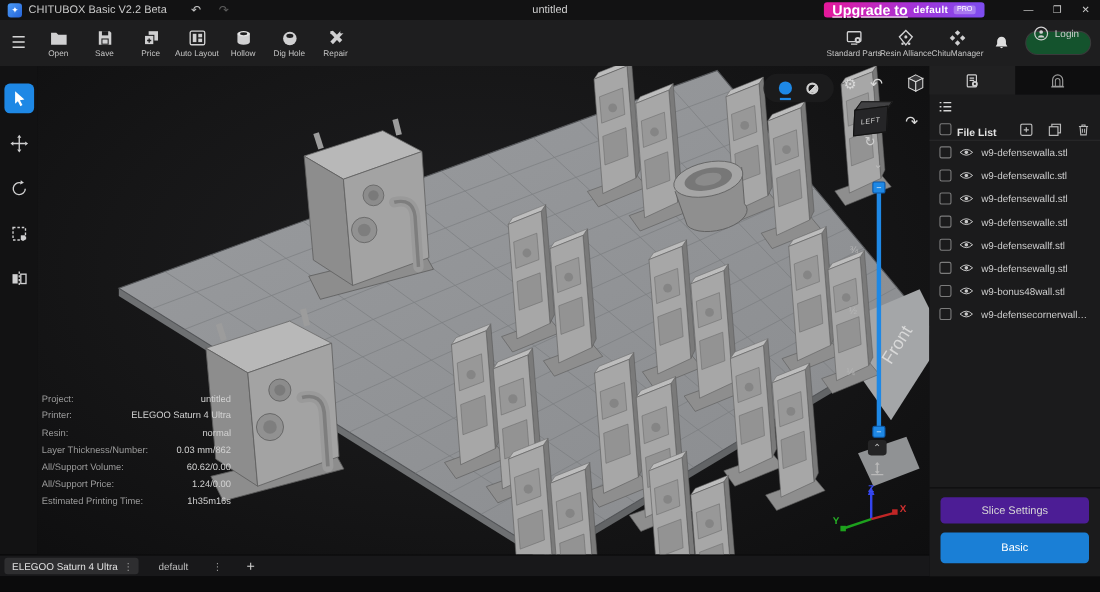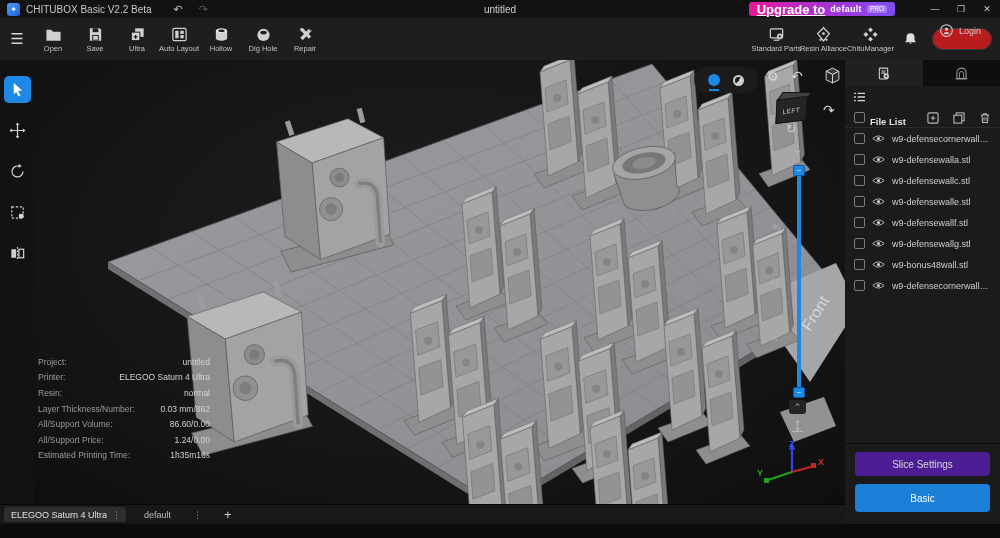--- a/index.html
+++ b/index.html
@@ -26,21 +26,21 @@
   
   .toolbar { height:42px; background:#1e1e1f; display:flex; align-items:center; position:relative; flex:0 0 auto; }
   .hamburger { width:30px; text-align:center; color:#d5d5d5; font-size:15px; margin-left:2px; }
   .tbtn { width:42px; display:flex; flex-direction:column; align-items:center; gap:1px; }
   .tbtn svg { width:17px; height:17px; }
   .tbtn .tlabel { color:#c4c4c4; font-size:7.5px; white-space:nowrap; }
   .tb-right { position:absolute; right:8px; top:0; height:42px; display:flex; align-items:center; }
   .tb-right .tbtn { width:47px; }
   .bellwrap { width:34px; display:flex; justify-content:center; }
   .loginpill { height:22px; margin-left:4px; padding:0 10px 17px 6px; border:1px solid #3a3a3b; border-radius:12px;
-    background:#b91c1c; display:flex; align-items:center; gap:5px; }
+    background:#14532d; display:flex; align-items:center; gap:5px; }
   .loginpill .llabel { color:#cfcfcf; font-size:9px; }
 
   
   .main { flex:0 0 auto; height:464px; display:flex; }
   .leftcol { width:845px; display:flex; flex-direction:column; }
   .workrow { height:444px; display:flex; }
   .sidebar { width:34px; background:#121213; display:flex; flex-direction:column; align-items:center; padding-top:16px; gap:14px; }
   .stool { width:27px; height:27px; border-radius:5px; display:flex; align-items:center; justify-content:center; }
   .stool.active { background:#1e88e5; }
   .stool svg { width:17px; height:17px; }
@@ -159,21 +159,21 @@
           <rect x="6.5" y="10.5" width="5" height="4" class="ic"></rect>
         </svg>
       <span class="tlabel">Save</span>
     </div>
     <div class="tbtn">
       <svg viewBox="0 0 18 18">
           <rect x="6.5" y="2.5" width="9" height="9" class="ic"></rect>
           <rect x="2.5" y="6.5" width="9" height="9" class="ic" stroke="#1e1e1f" stroke-width="1"></rect>
           <path d="M7,9.5 v4 M5,11.5 h4" stroke="#1e1e1f" stroke-width="1.3"></path>
         </svg>
-      <span class="tlabel">Ultra</span>
+      <span class="tlabel">Price</span>
     </div>
     <div class="tbtn">
       <svg viewBox="0 0 18 18">
           <rect x="2" y="2.5" width="14" height="13" rx="1.5" class="ics"></rect>
           <rect x="4.5" y="5" width="3.5" height="8" class="ic"></rect>
           <rect x="9.8" y="5" width="3.7" height="3.4" class="ic"></rect>
           <rect x="9.8" y="9.6" width="3.7" height="3.4" class="ic"></rect>
         </svg>
       <span class="tlabel">Auto Layout</span>
     </div>
@@ -444,21 +444,21 @@
             <div class="pirow">
                 <span class="pilabel">Resin:</span>
                 <span class="pivalue">normal</span>
               </div>
             <div class="pirow">
                 <span class="pilabel">Layer Thickness/Number:</span>
                 <span class="pivalue">0.03 mm/862</span>
               </div>
             <div class="pirow">
                 <span class="pilabel">All/Support Volume:</span>
-                <span class="pivalue">86.60/0.00</span>
+                <span class="pivalue">60.62/0.00</span>
               </div>
             <div class="pirow">
                 <span class="pilabel">All/Support Price:</span>
                 <span class="pivalue">1.24/0.00</span>
               </div>
             <div class="pirow">
                 <span class="pilabel">Estimated Printing Time:</span>
                 <span class="pivalue">1h35m16s</span>
               </div>
           </div>
@@ -521,37 +521,37 @@
             </svg>
         </div>
       </div>
 
       <div class="frow">
           <span class="checkbox"></span>
           <svg width="13" height="9" viewBox="0 0 16 10">
             <path d="M1,5 Q8,-1.5 15,5 Q8,11.5 1,5 Z" stroke="#c9c9c9" fill="none" stroke-width="1.1"></path>
             <circle cx="8" cy="5" r="2" fill="#c9c9c9"></circle>
           </svg>
-          <span class="fname">w9-defensecornerwall2...</span>
-        </div>
-      <div class="frow">
-          <span class="checkbox"></span>
-          <svg width="13" height="9" viewBox="0 0 16 10">
-            <path d="M1,5 Q8,-1.5 15,5 Q8,11.5 1,5 Z" stroke="#c9c9c9" fill="none" stroke-width="1.1"></path>
-            <circle cx="8" cy="5" r="2" fill="#c9c9c9"></circle>
-          </svg>
           <span class="fname">w9-defensewalla.stl</span>
         </div>
       <div class="frow">
           <span class="checkbox"></span>
           <svg width="13" height="9" viewBox="0 0 16 10">
             <path d="M1,5 Q8,-1.5 15,5 Q8,11.5 1,5 Z" stroke="#c9c9c9" fill="none" stroke-width="1.1"></path>
             <circle cx="8" cy="5" r="2" fill="#c9c9c9"></circle>
           </svg>
           <span class="fname">w9-defensewallc.stl</span>
+        </div>
+      <div class="frow">
+          <span class="checkbox"></span>
+          <svg width="13" height="9" viewBox="0 0 16 10">
+            <path d="M1,5 Q8,-1.5 15,5 Q8,11.5 1,5 Z" stroke="#c9c9c9" fill="none" stroke-width="1.1"></path>
+            <circle cx="8" cy="5" r="2" fill="#c9c9c9"></circle>
+          </svg>
+          <span class="fname">w9-defensewalld.stl</span>
         </div>
       <div class="frow">
           <span class="checkbox"></span>
           <svg width="13" height="9" viewBox="0 0 16 10">
             <path d="M1,5 Q8,-1.5 15,5 Q8,11.5 1,5 Z" stroke="#c9c9c9" fill="none" stroke-width="1.1"></path>
             <circle cx="8" cy="5" r="2" fill="#c9c9c9"></circle>
           </svg>
           <span class="fname">w9-defensewalle.stl</span>
         </div>
       <div class="frow">

